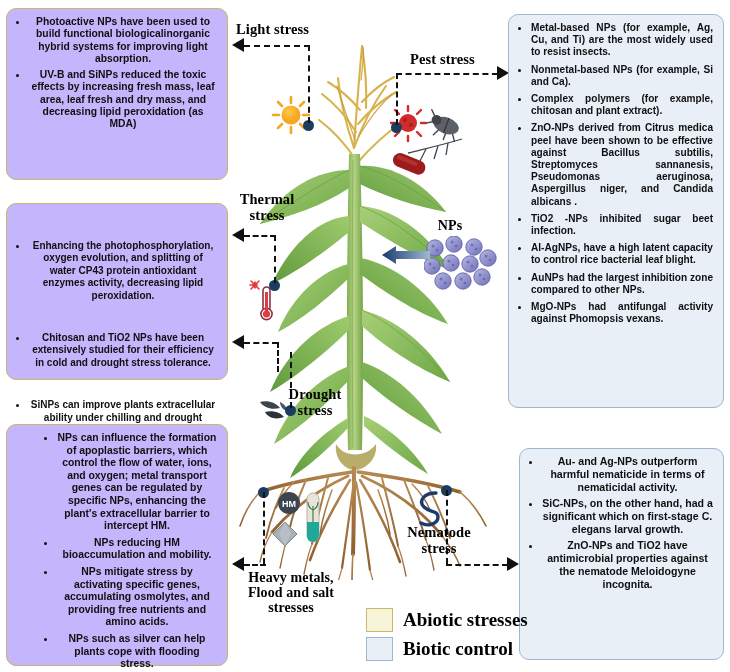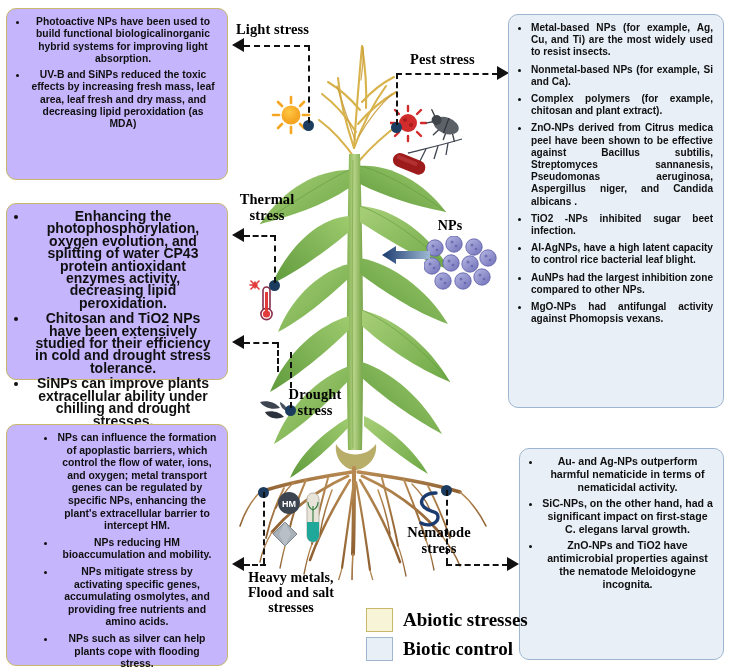--- a/index.html
+++ b/index.html
@@ -25,21 +25,21 @@
     margin:0 0 3px 0;
   }
   .box.abiotic li{text-align:center;}
   .box.biotic li{text-align:justify;text-align-last:left;}
   .box li::marker{font-size:1.05em;}
 
   #box-light{left:6px;top:8px;width:222px;height:172px;}
   #box-light li{font-size:10.3px;line-height:12.3px;}
 
   #box-thermal{left:6px;top:203px;width:222px;height:177px;}
-  #box-thermal li{font-size:14px;line-height:12.4px;}
+  #box-thermal li{font-size:10px;line-height:12.4px;margin-top:29px;}
 
   #box-heavy{left:6px;top:424px;width:222px;height:242px;padding-left:32px;}
   #box-heavy li{font-size:10.4px;line-height:12.6px;}
 
   #box-pest{left:508px;top:14px;width:216px;height:394px;}
   #box-pest li{font-size:10.1px;line-height:12.2px;margin-bottom:4px;}
 
   #box-nem{left:519px;top:448px;width:205px;height:212px;}
   #box-nem li{font-size:10.6px;line-height:13px;text-align:center;text-align-last:center;}
 
@@ -426,21 +426,21 @@
         <li>TiO2 -NPs inhibited sugar beet infection.</li>
         <li>Al-AgNPs, have a  high latent capacity to control rice bacterial leaf blight.</li>
         <li>AuNPs had  the largest inhibition zone  compared  to other NPs.</li>
         <li>MgO-NPs had antifungal activity against Phomopsis vexans.</li>
       </ul>
   </div>
 
   <div class="box biotic" id="box-nem">
     <ul>
         <li>Au- and Ag-NPs outperform harmful  nematicide in terms of nematicidal activity.</li>
-        <li>SiC-NPs, on the other hand, had a significant impact on first-stage C. elegans larval growth.</li>
+        <li>SiC-NPs, on the other hand, had a significant which on first-stage C. elegans larval growth.</li>
         <li>ZnO-NPs and TiO2 have antimicrobial properties against the nematode Meloidogyne incognita.</li>
       </ul>
   </div>
 
   <div id="legend">
     <div class="leg-row">
       <span class="leg-sw ab"></span>
       <span class="leg-tx">Abiotic stresses</span>
     </div>
     <div class="leg-row">

